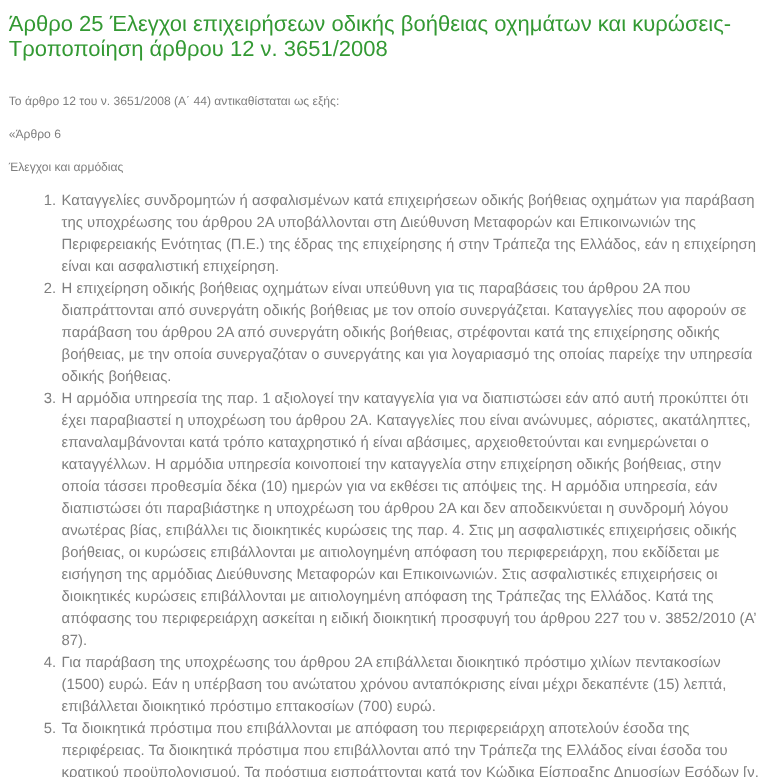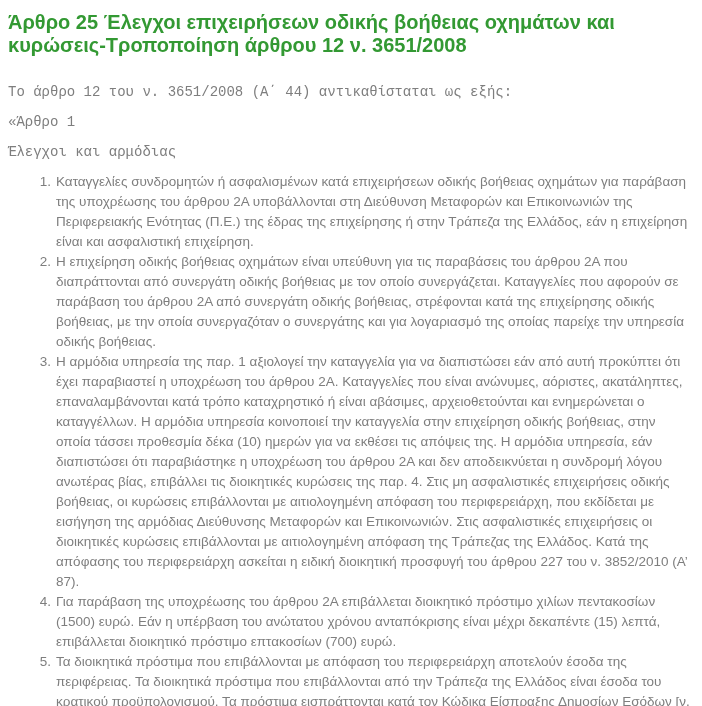--- a/index.html
+++ b/index.html
@@ -16,29 +16,28 @@
   .page{
     box-sizing:border-box;
     width:702px;
     min-height:706px;
     padding:11px 8px 12px 8px;
   }
   h1.article-title{
     margin:0 0 25px 0;
     font-size:20px;
     line-height:23px;
-    font-weight:bold;
+    font-weight:normal;
     color:var(--heading-color);
     max-width:676px;
   }
   p.body-line{
     margin:0 0 10px 0;
-    font-size:14px;
+    font-size:11px;
     line-height:20px;
-    font-family:Liberation Mono, monospace;
   }
   ol.provisions{
     margin:0;
     padding:0 0 0 48px;
     list-style:none;
   }
   ol.provisions li{
     position:relative;
     font-size:13.5px;
     line-height:20px;
@@ -52,21 +51,21 @@
   }
 </style>
 </head>
 <body>
 
 <div class="page">
   <h1 class="article-title">Άρθρο 25 Έλεγχοι επιχειρήσεων οδικής βοήθειας οχημάτων και κυρώσεις-Τροποποίηση άρθρου 12 ν. 3651/2008</h1>
 
   <p class="body-line">Το άρθρο 12 του ν. 3651/2008 (Α΄ 44) αντικαθίσταται ως εξής:</p>
 
-  <p class="body-line">«Άρθρο 1</p>
+  <p class="body-line">«Άρθρο 6</p>
 
   <p class="body-line">Έλεγχοι και αρμόδιας</p>
 
   <ol class="provisions" id="provisions-list">
       <li><span class="num">1.</span><span>Καταγγελίες συνδρομητών ή ασφαλισμένων κατά επιχειρήσεων οδικής βοήθειας οχημάτων για παράβαση της υποχρέωσης του άρθρου 2Α υποβάλλονται στη Διεύθυνση Μεταφορών και Επικοινωνιών της Περιφερειακής Ενότητας (Π.Ε.) της έδρας της επιχείρησης ή στην Τράπεζα της Ελλάδος, εάν η επιχείρηση είναι και ασφαλιστική επιχείρηση.</span></li>
       <li><span class="num">2.</span><span>Η επιχείρηση οδικής βοήθειας οχημάτων είναι υπεύθυνη για τις παραβάσεις του άρθρου 2Α που διαπράττονται από συνεργάτη οδικής βοήθειας με τον οποίο συνεργάζεται. Καταγγελίες που αφορούν σε παράβαση του άρθρου 2Α από συνεργάτη οδικής βοήθειας, στρέφονται κατά της επιχείρησης οδικής βοήθειας, με την οποία συνεργαζόταν ο συνεργάτης και για λογαριασμό της οποίας παρείχε την υπηρεσία οδικής βοήθειας.</span></li>
       <li><span class="num">3.</span><span>Η αρμόδια υπηρεσία της παρ. 1 αξιολογεί την καταγγελία για να διαπιστώσει εάν από αυτή προκύπτει ότι έχει παραβιαστεί η υποχρέωση του άρθρου 2Α. Καταγγελίες που είναι ανώνυμες, αόριστες, ακατάληπτες, επαναλαμβάνονται κατά τρόπο καταχρηστικό ή είναι αβάσιμες, αρχειοθετούνται και ενημερώνεται ο καταγγέλλων. Η αρμόδια υπηρεσία κοινοποιεί την καταγγελία στην επιχείρηση οδικής βοήθειας, στην οποία τάσσει προθεσμία δέκα (10) ημερών για να εκθέσει τις απόψεις της. Η αρμόδια υπηρεσία, εάν διαπιστώσει ότι παραβιάστηκε η υποχρέωση του άρθρου 2Α και δεν αποδεικνύεται η συνδρομή λόγου ανωτέρας βίας, επιβάλλει τις διοικητικές κυρώσεις της παρ. 4. Στις μη ασφαλιστικές επιχειρήσεις οδικής βοήθειας, οι κυρώσεις επιβάλλονται με αιτιολογημένη απόφαση του περιφερειάρχη, που εκδίδεται με εισήγηση της αρμόδιας Διεύθυνσης Μεταφορών και Επικοινωνιών. Στις ασφαλιστικές επιχειρήσεις οι διοικητικές κυρώσεις επιβάλλονται με αιτιολογημένη απόφαση της Τράπεζας της Ελλάδος. Κατά της απόφασης του περιφερειάρχη ασκείται η ειδική διοικητική προσφυγή του άρθρου 227 του ν. 3852/2010 (Α’ 87).</span></li>
       <li><span class="num">4.</span><span>Για παράβαση της υποχρέωσης του άρθρου 2Α επιβάλλεται διοικητικό πρόστιμο χιλίων πεντακοσίων (1500) ευρώ. Εάν η υπέρβαση του ανώτατου χρόνου ανταπόκρισης είναι μέχρι δεκαπέντε (15) λεπτά, επιβάλλεται διοικητικό πρόστιμο επτακοσίων (700) ευρώ.</span></li>
       <li><span class="num">5.</span><span>Τα διοικητικά πρόστιμα που επιβάλλονται με απόφαση του περιφερειάρχη αποτελούν έσοδα της περιφέρειας. Τα διοικητικά πρόστιμα που επιβάλλονται από την Τράπεζα της Ελλάδος είναι έσοδα του κρατικού προϋπολογισμού. Τα πρόστιμα εισπράττονται κατά τον Κώδικα Είσπραξης Δημοσίων Εσόδων [ν. 4978/2022, Α΄ 190)].</span></li>
     </ol>

